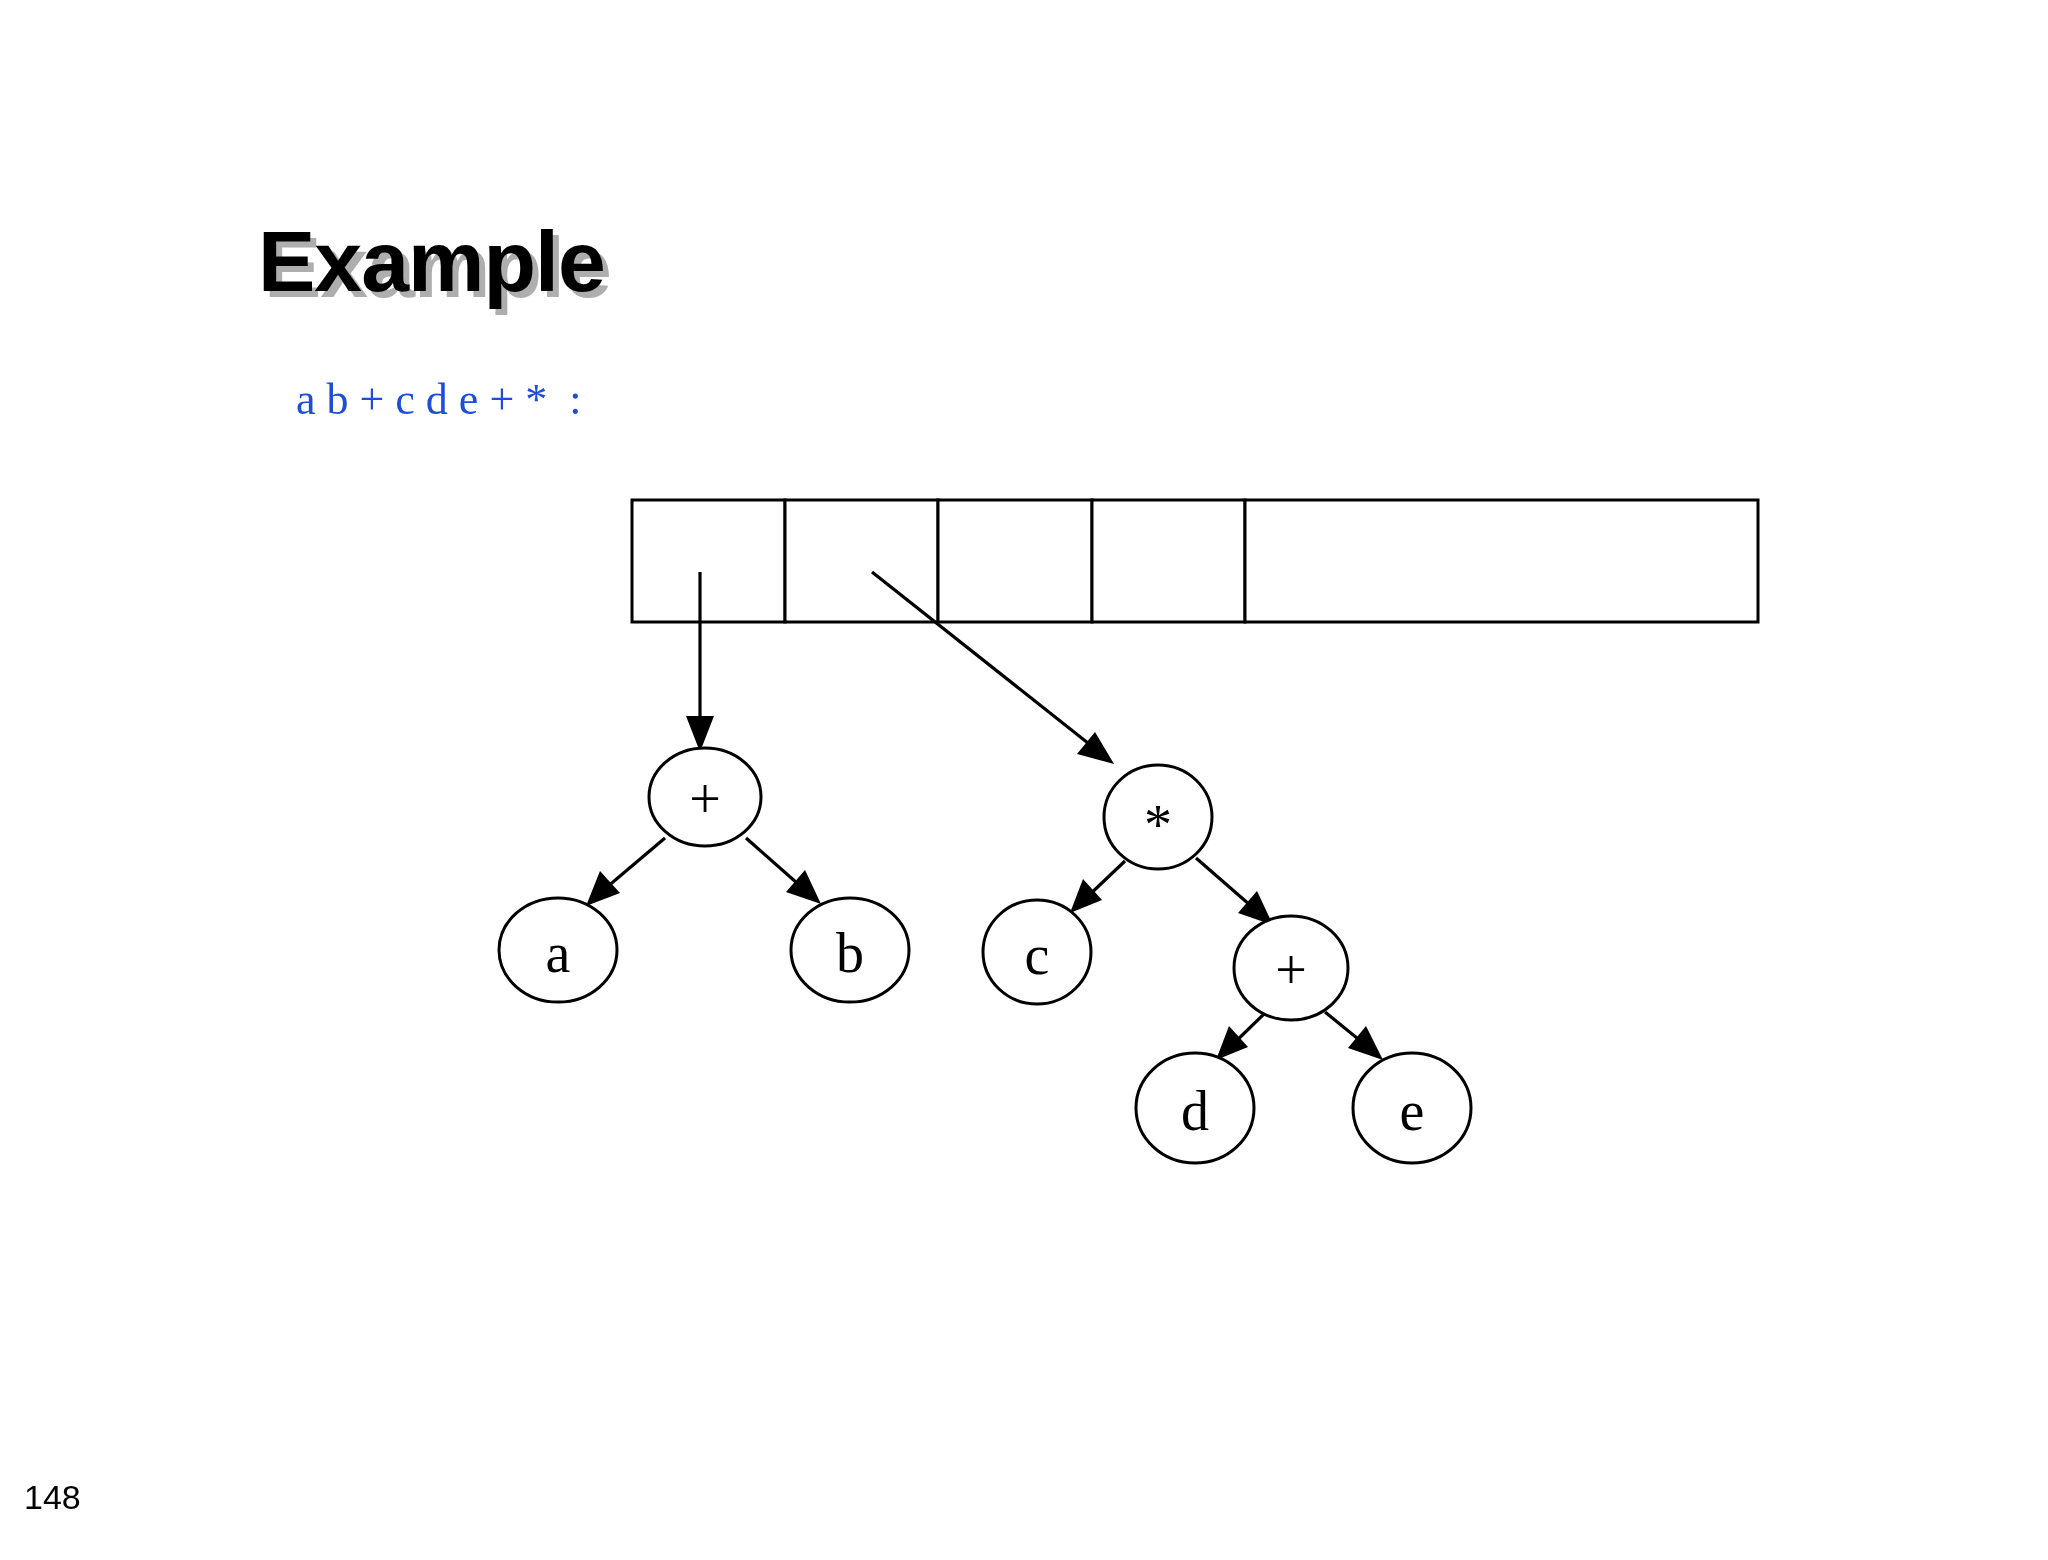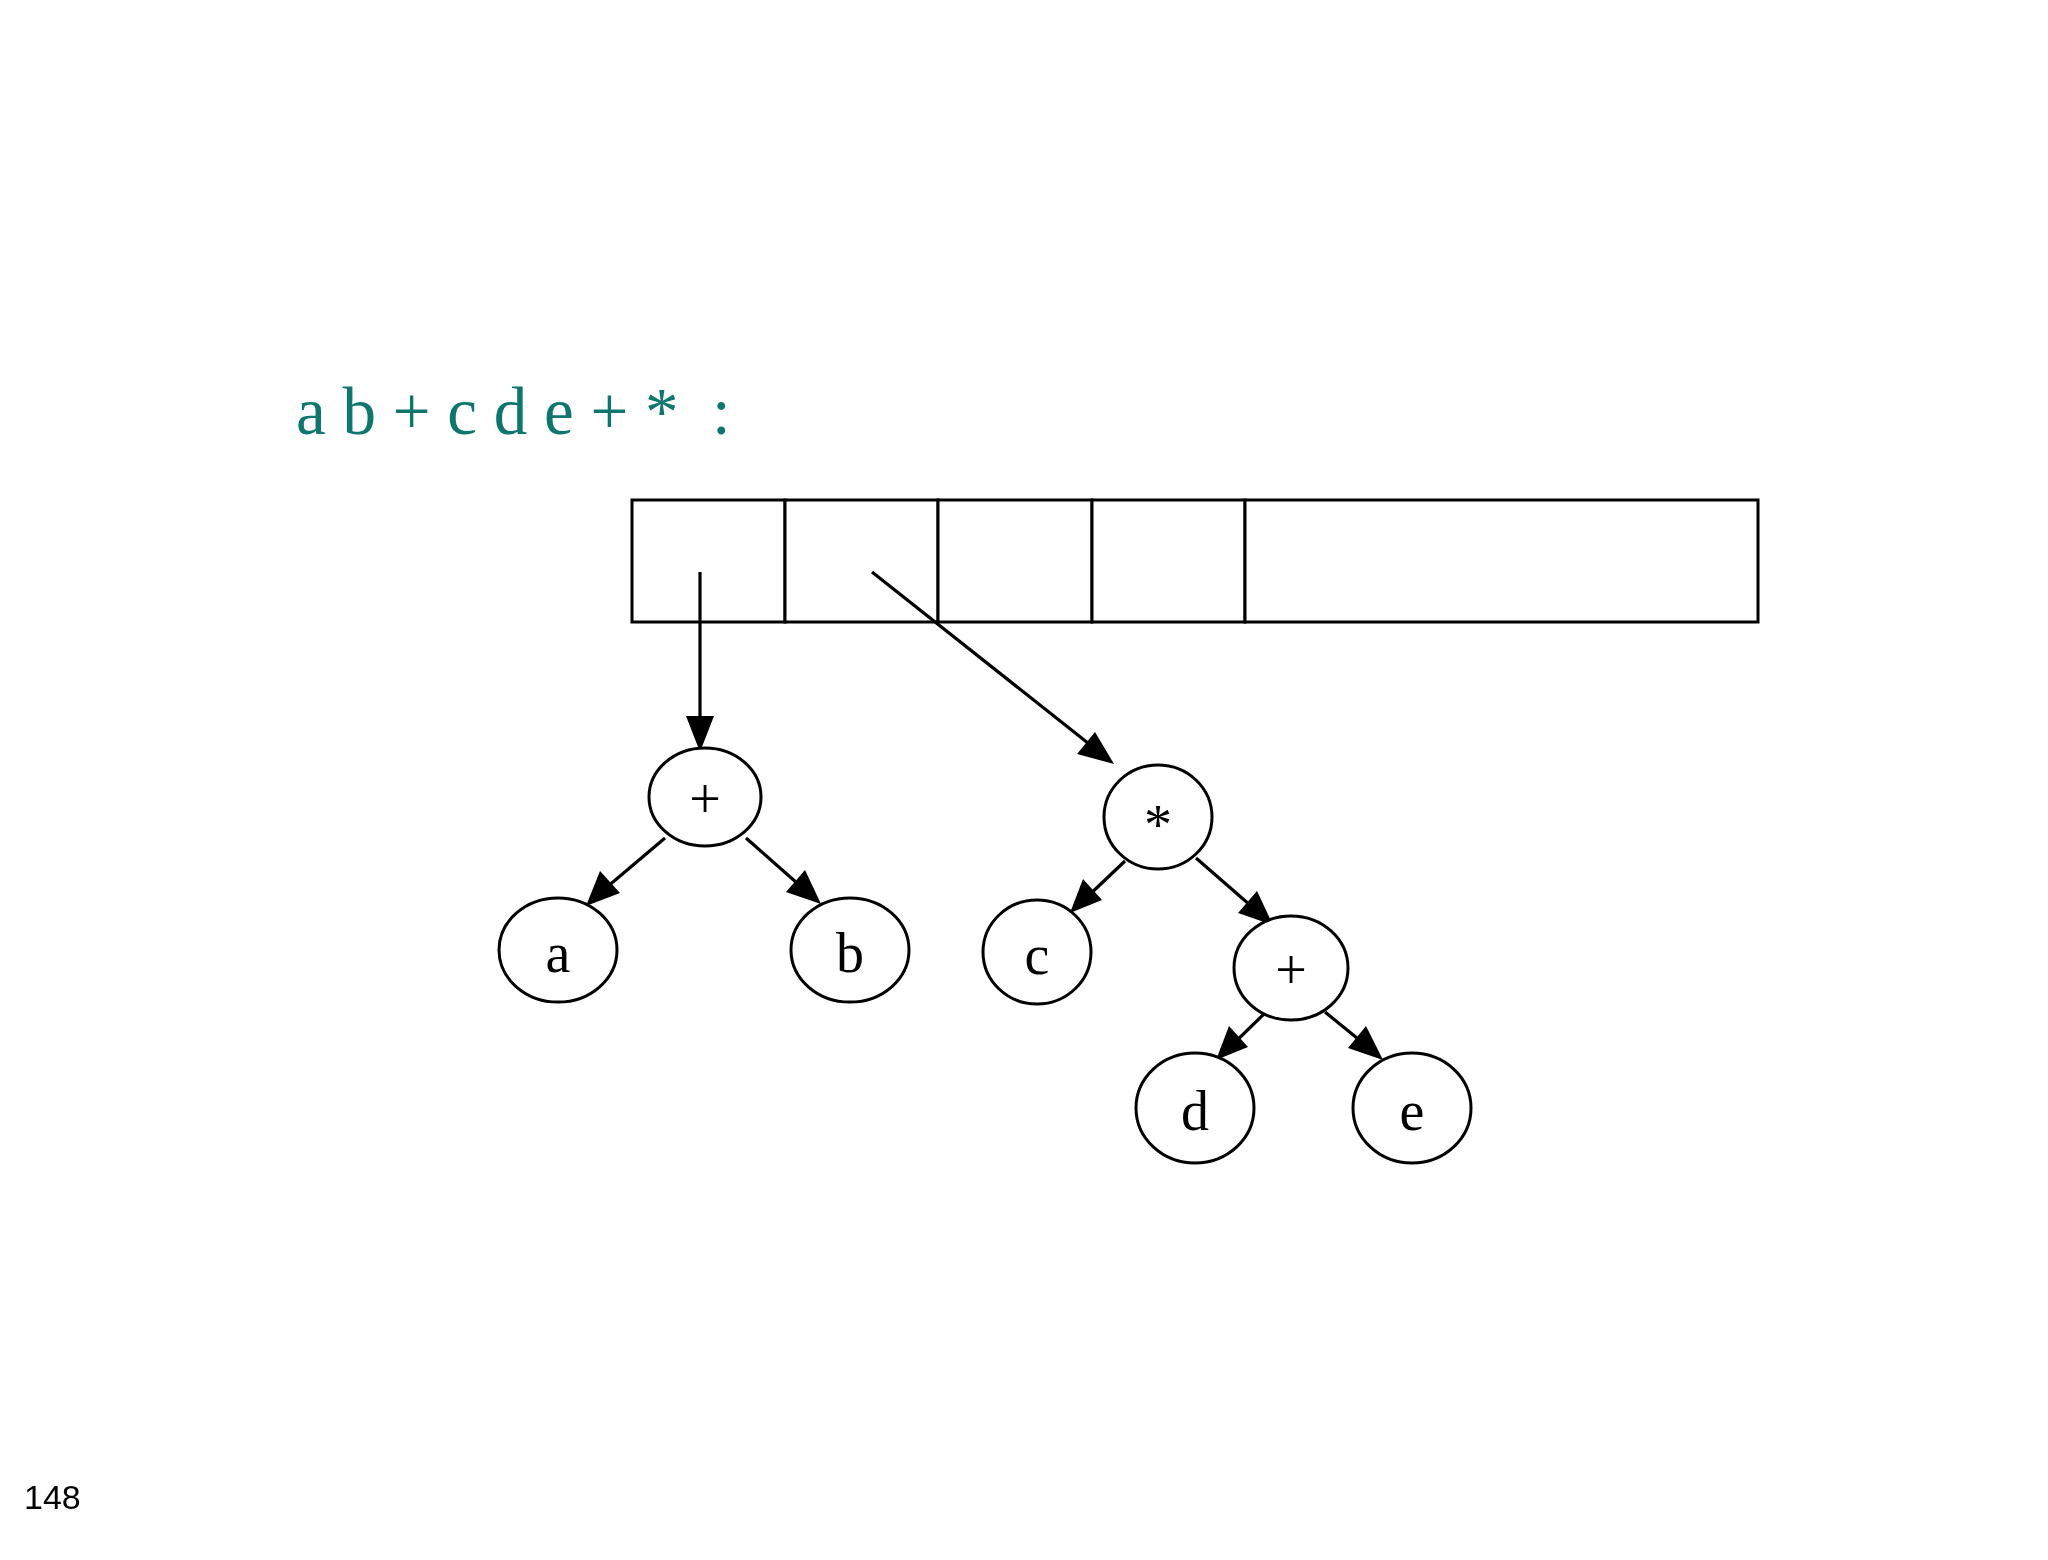--- a/index.html
+++ b/index.html
@@ -33,23 +33,23 @@
     color: #000000;
     letter-spacing: -1px;
     text-shadow: 6px 6px 0 rgba(160,160,160,0.85);
     white-space: nowrap;
   }
   .expression {
     position: absolute;
     left: 296px;
     top: 378px;
     font-family: "Liberation Serif", serif;
-    font-size: 67px;
+    font-size: 44px;
     line-height: 1;
-    color: #0f766e;
+    color: #1d4ed8;
     white-space: pre;
   }
   .page-number {
     position: absolute;
     left: 24px;
     top: 1478px;
     font-family: "Liberation Sans", sans-serif;
     font-size: 34px;
     color: #000000;
   }
@@ -89,20 +89,21 @@
   .arrow-head {
     fill: #000000;
     stroke: none;
   }
 </style>
 </head>
 <body>
 
 <div class="slide">
 
+  <div class="slide-title">Example</div>
 
   <div class="expression">a b + c d e + *  :</div>
 
   <div class="diagram-layer">
     <svg viewBox="0 0 2048 1560" xmlns="http://www.w3.org/2000/svg">
 
       <g>
         <rect class="cell-rect" x="632" y="500" width="153" height="122"></rect>
         <rect class="cell-rect" x="785" y="500" width="153" height="122"></rect>
         <rect class="cell-rect" x="938" y="500" width="154" height="122"></rect>

